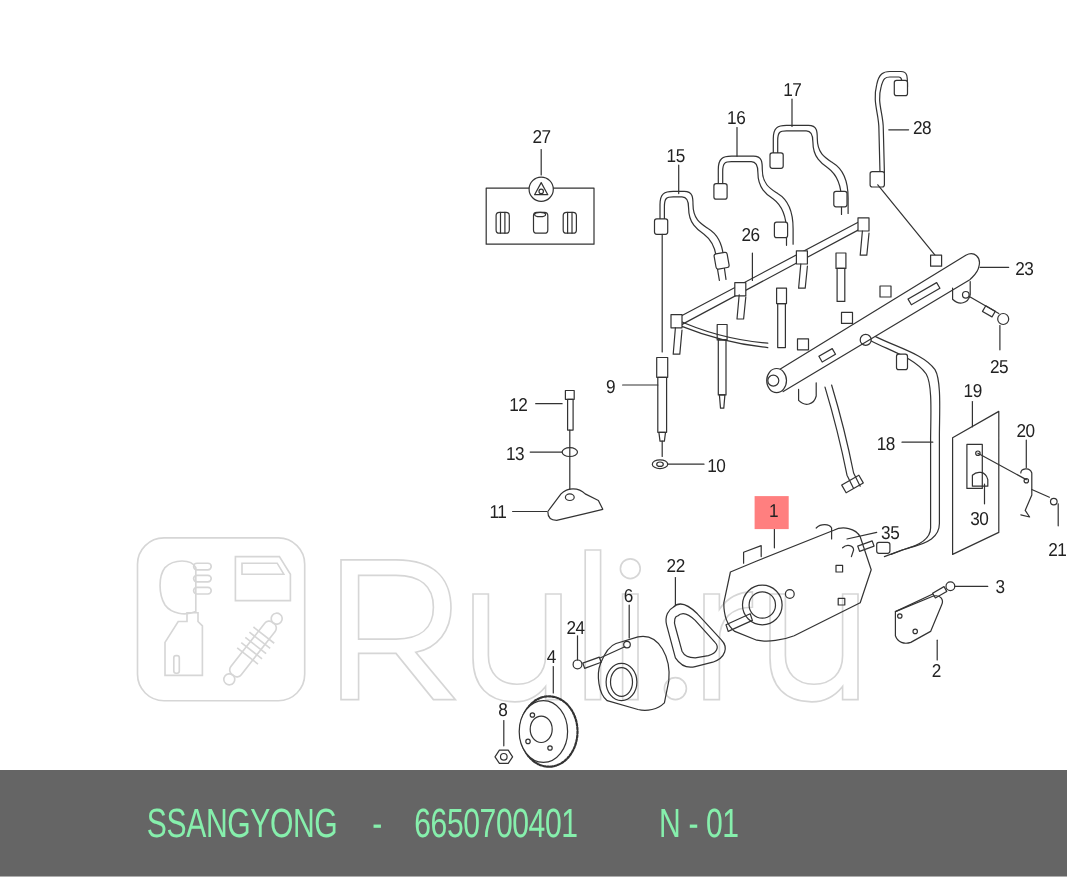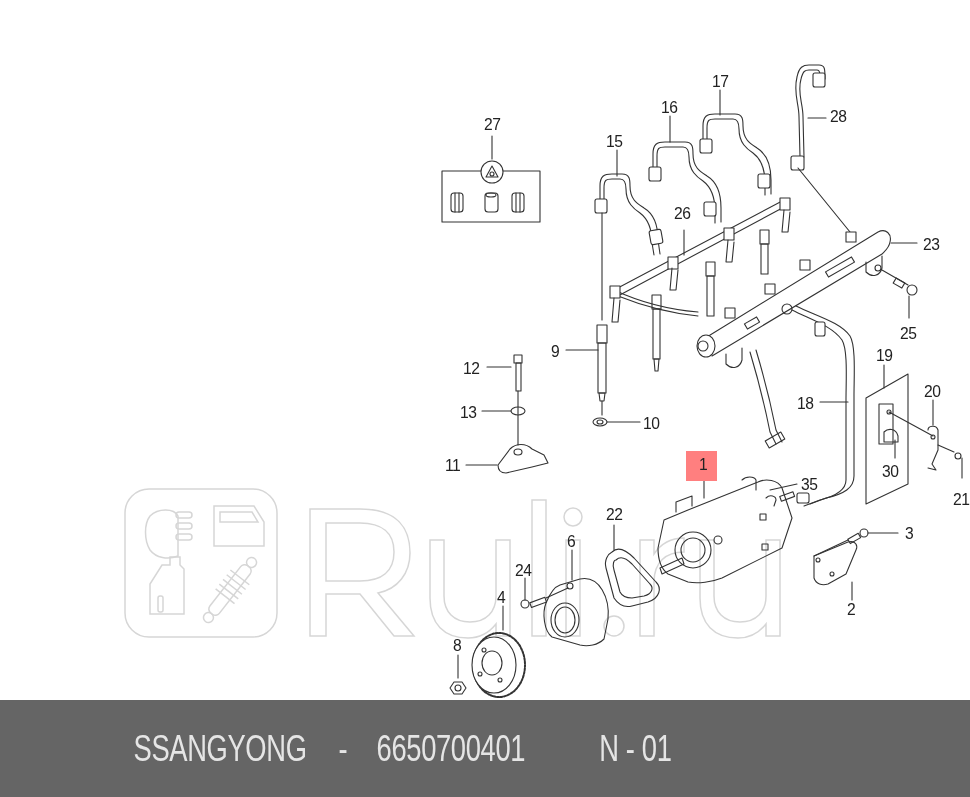--- a/index.html
+++ b/index.html
@@ -2,21 +2,21 @@
 <html><head>
 <meta charset="utf-8">
 <style>
   html, body { margin: 0; padding: 0; }
   body { width: 970px; height: 797px; background: #ffffff; position: relative; overflow: hidden; font-family: "Liberation Sans", sans-serif; }
   #stage { position: absolute; left: 0; top: 0; width: 970px; height: 700px; }
   #stage svg { position: absolute; left: 0; top: 0; }
   .callout { position: absolute; font-family: "Liberation Sans", sans-serif; font-size: 17px; color: #222; line-height: 1; letter-spacing: -0.5px; transform: scaleX(0.92); transform-origin: left top; }
   .highlight { position: absolute; background: #ff7f7f; }
   .footer { position: absolute; left: 0; top: 700px; width: 970px; height: 97px; background: #656565; }
-  .footer-text { position: absolute; left: 0; top: 0; width: 798px; height: 97px; display: flex; align-items: center; justify-content: center; color: #e5e5e5; font-family: "Liberation Sans", sans-serif; font-size: 37px; letter-spacing: -0.5px; }
+  .footer-text { position: absolute; left: 0; top: 0; width: 798px; height: 97px; display: flex; align-items: center; justify-content: center; color: #86efac; font-family: "Liberation Sans", sans-serif; font-size: 37px; letter-spacing: -0.5px; }
   .footer-text .spacer { display: inline-block; width: 46px; }
   .footer-text span { transform: scaleX(0.86); display: inline-block; }
   .wm { position: absolute; }
 </style>
 </head>
 <body>
 
 <div id="stage">
 
   <svg class="wm" width="970" height="700" viewBox="0 0 970 700">

